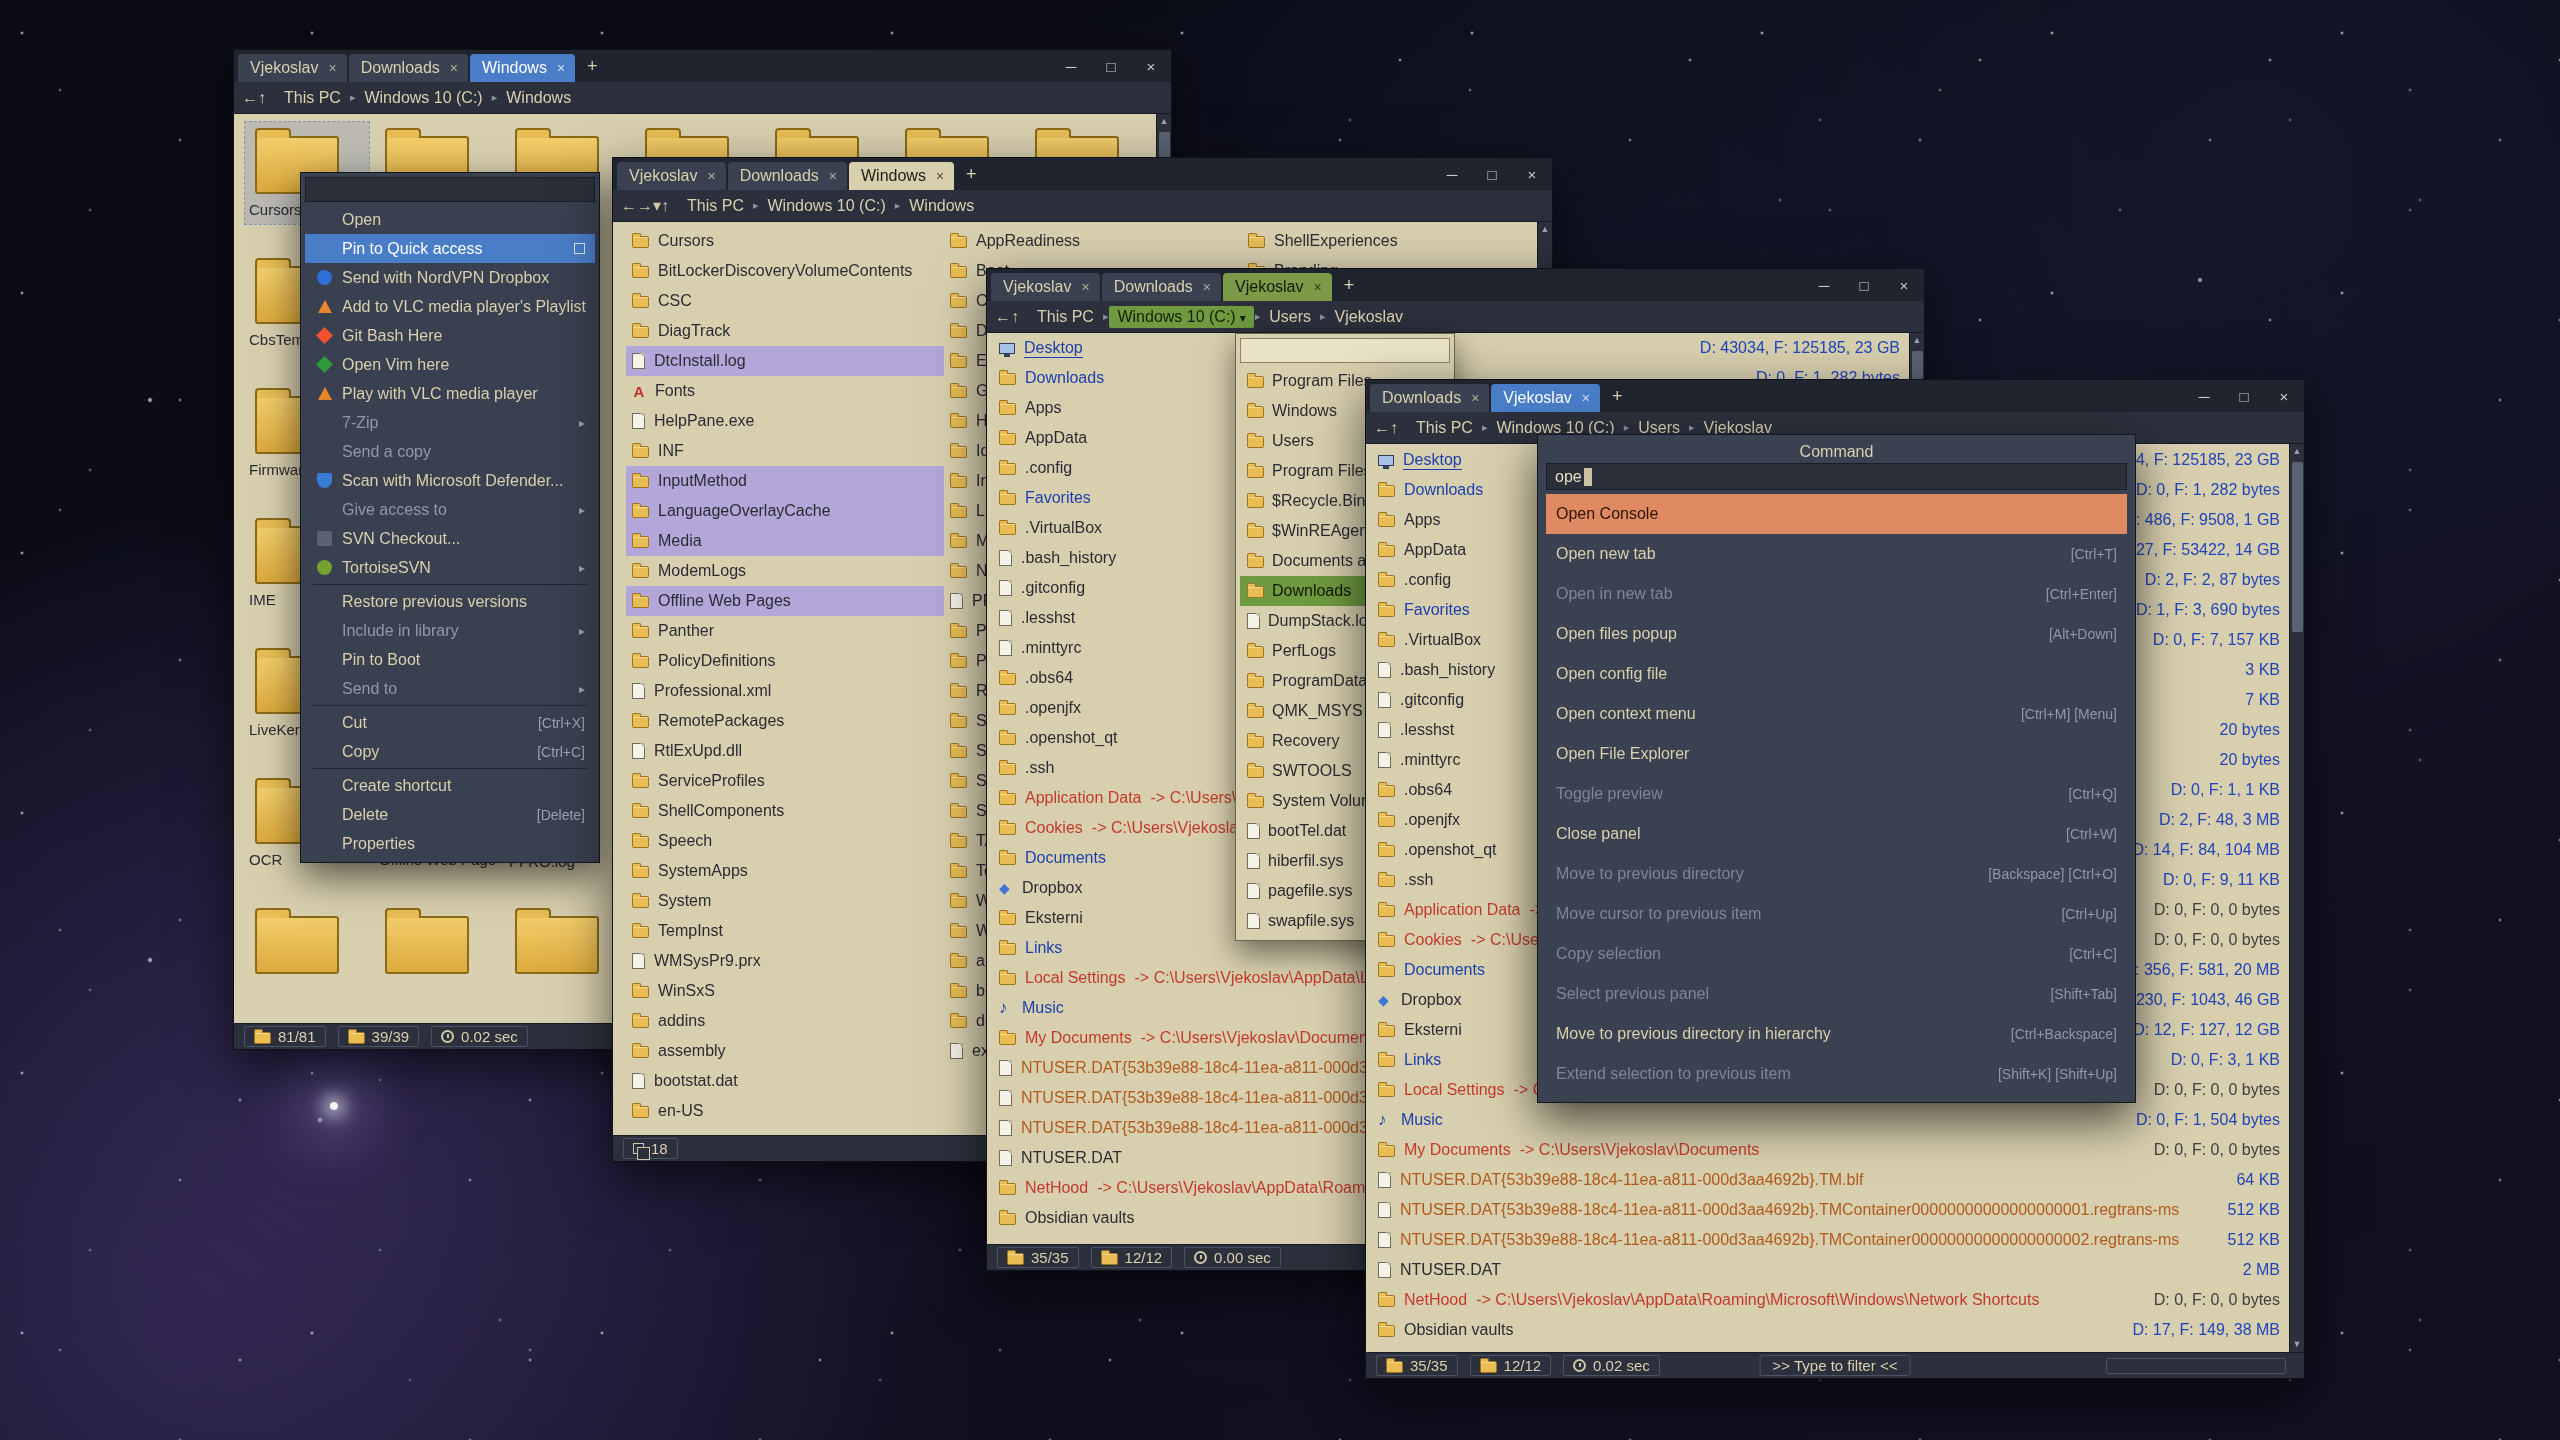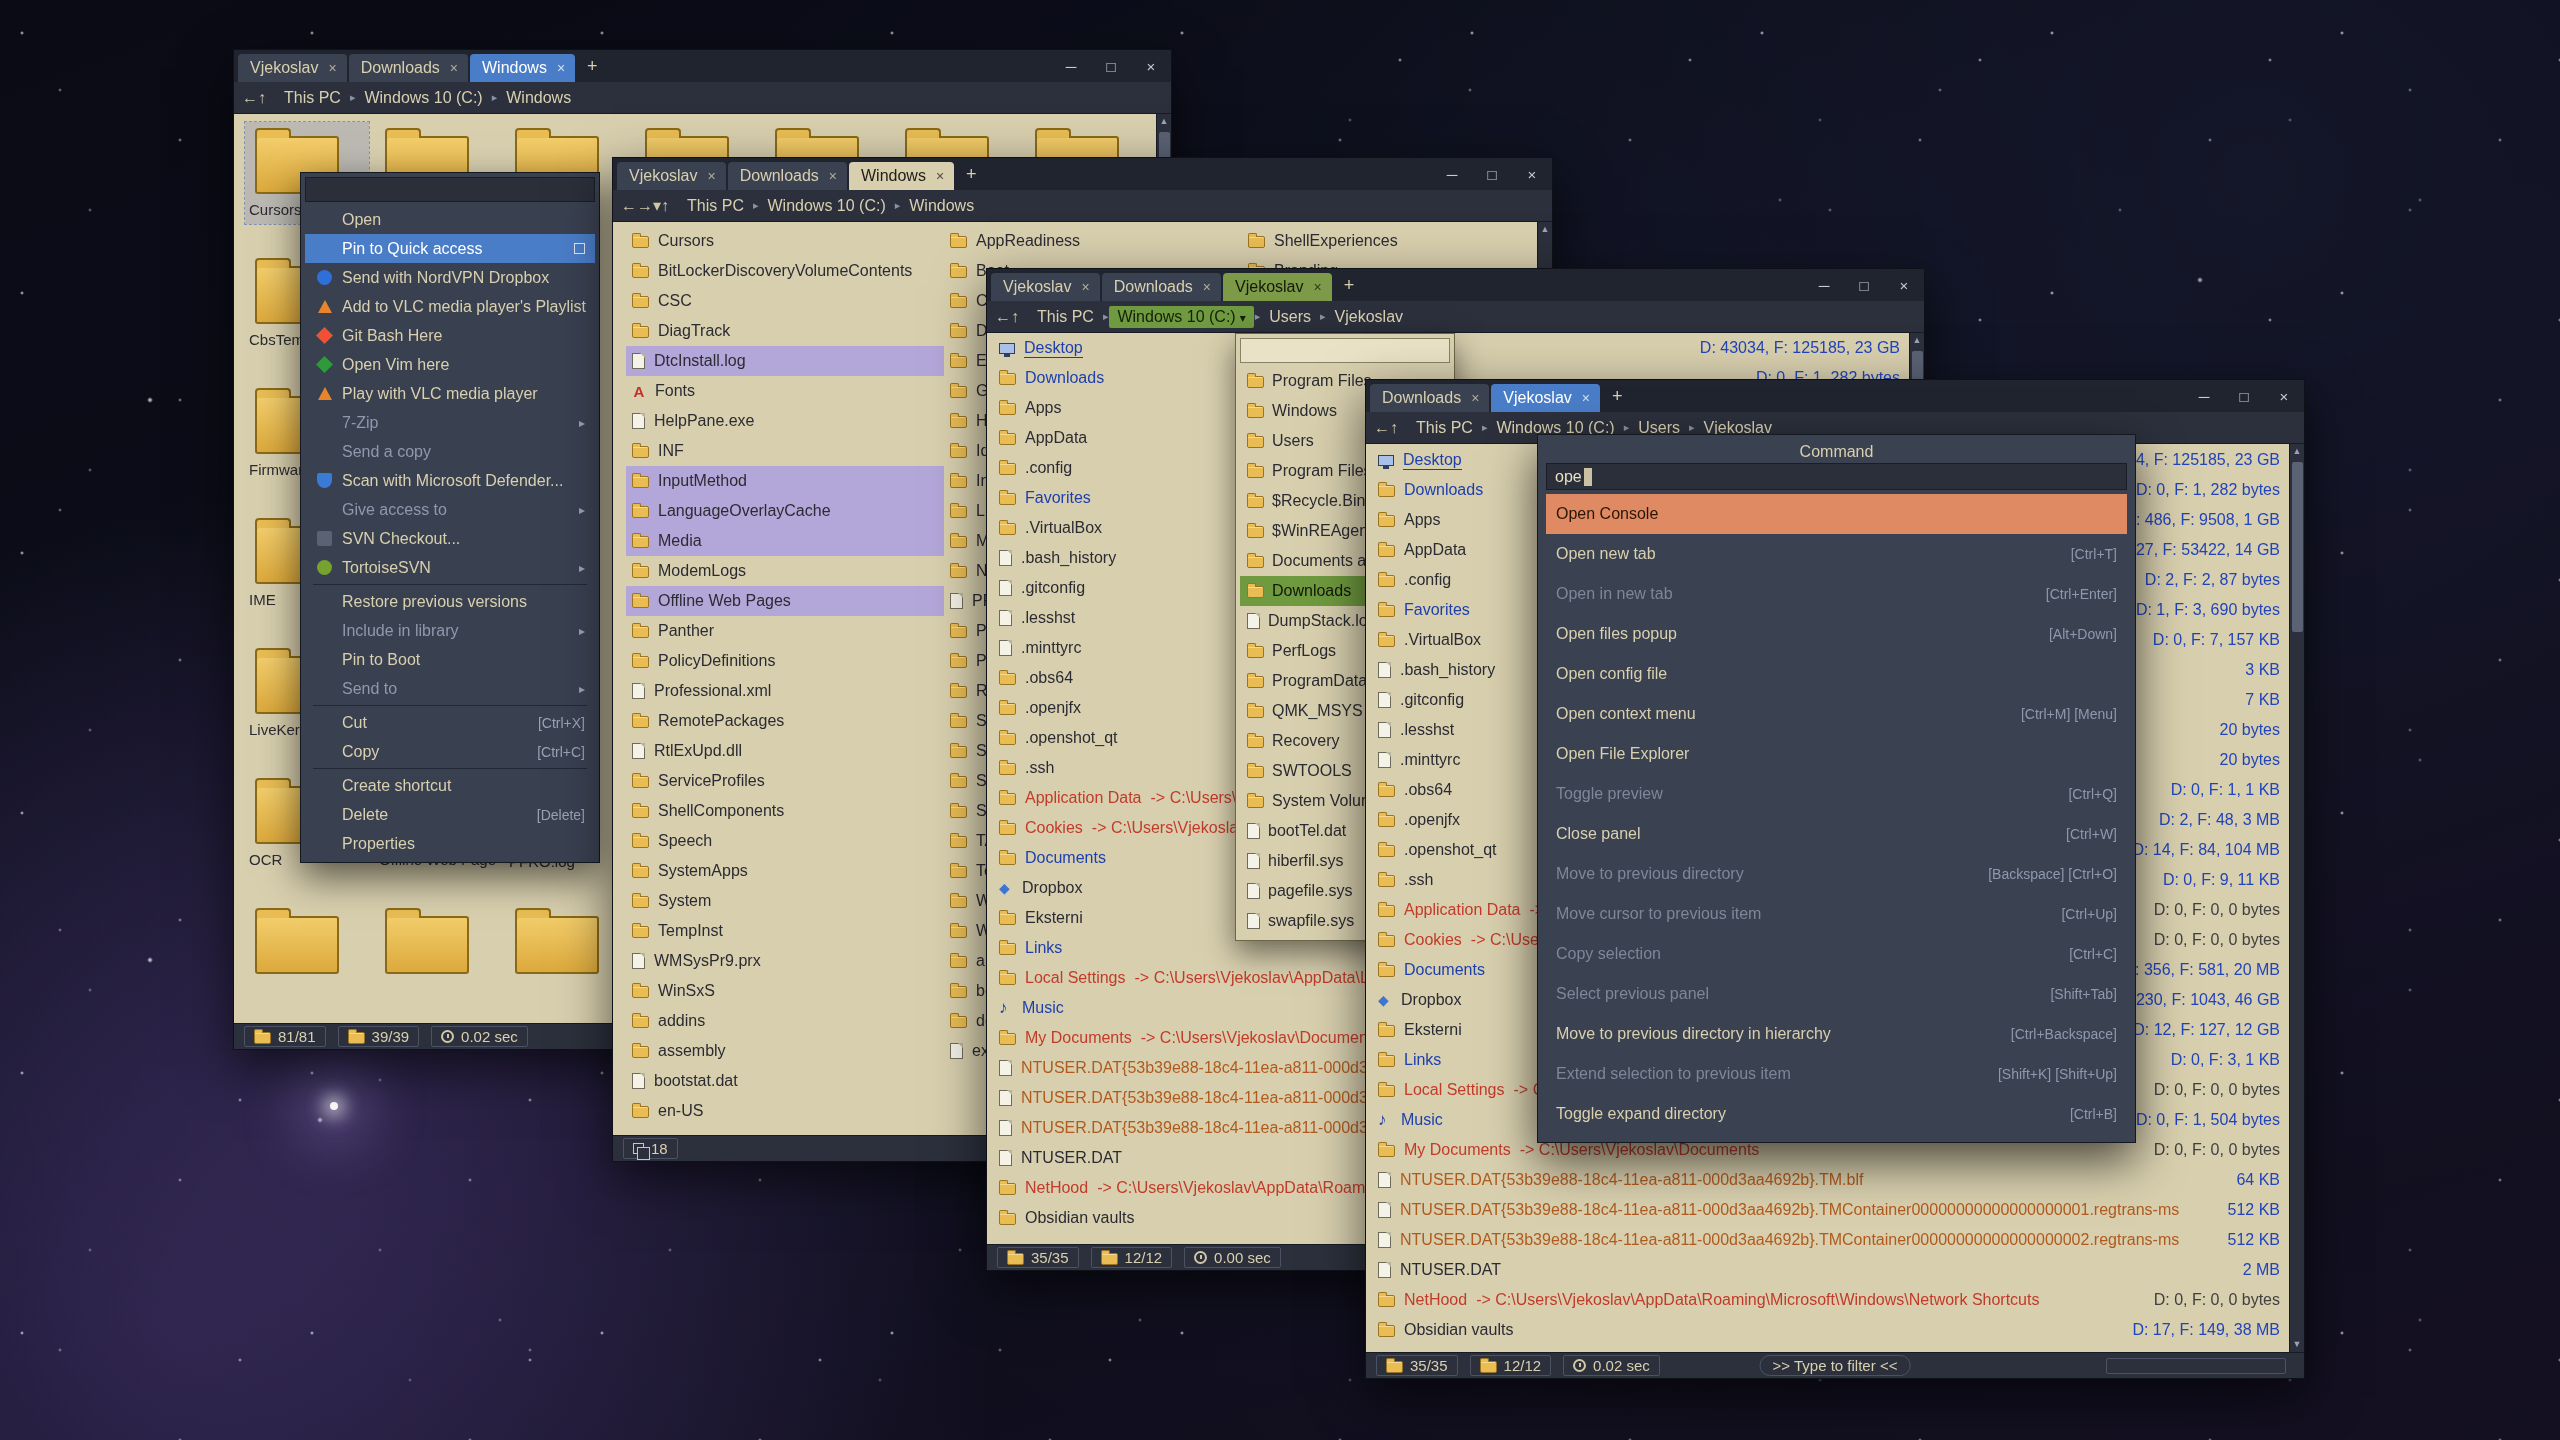--- a/index.html
+++ b/index.html
@@ -56,21 +56,21 @@
   .sep { color:#8a92a4; font-size:11px; padding:0 1px; }
   .caret { font-size:12px; padding-left:4px; }
   .content { position:relative; flex:1; overflow:hidden; background:#d8cfae; }
   .vscroll { position:absolute; right:0; top:0; bottom:0; width:15px; background:#2b303c; border-left:1px solid #171b24; }
   .vscroll .sbtn { height:15px; color:#9aa3b5; font-size:9px; text-align:center; line-height:15px; }
   .vscroll .thumb { position:absolute; left:2px; width:11px; background:#5a6274; border-radius:2px; }
   .statusbar { height:26px; background:#2b303c; border-top:1px solid #171b24; display:flex; align-items:center;
                gap:12px; padding:0 10px; color:#d9d0af; font-size:15px; flex:none; position:relative; }
   .seg { display:flex; align-items:center; gap:7px; border:1px solid #4a5264; border-radius:2px; padding:1px 9px; }
   .filterhint { position:absolute; left:50%; transform:translateX(-50%); border:1px solid #4a5264; padding:1px 12px;
-                border-radius:10px; color:#d9d0af; }
+                border-radius:2px; color:#d9d0af; }
   .progressbox { position:absolute; right:18px; width:180px; height:16px; border:1px solid #4a5264; border-radius:2px; }
 
   
   .ic { display:inline-block; position:relative; flex:none; }
   .ic-folder { width:17px; height:12px; background:#e9bd54; border:1px solid #9a7420; border-radius:1px 2px 2px 2px;
                box-shadow:inset 0 1px 0 #f6d98c; margin-top:2px; }
   .ic-folder::before { content:""; position:absolute; top:-4px; left:-1px; width:7px; height:3px; background:#e9bd54;
                border:1px solid #9a7420; border-bottom:none; border-radius:2px 2px 0 0; }
   .ic-file { width:13px; height:16px; background:#f5f2e8; border:1px solid #6f6b5c; }
   .ic-file::before { content:""; position:absolute; right:-1px; top:-1px; border-style:solid; border-width:0 5px 5px 0;
@@ -1302,18 +1302,14 @@
         <span class="pkeys">[Shift+Tab]</span>
       </div>
       <div class="prow">
         <span>Move to previous directory in hierarchy</span>
         <span class="pkeys">[Ctrl+Backspace]</span>
       </div>
       <div class="prow dis">
         <span>Extend selection to previous item</span>
         <span class="pkeys">[Shift+K] [Shift+Up]</span>
       </div>
-      <div class="prow">
-        <span>Toggle expand directory</span>
-        <span class="pkeys">[Ctrl+B]</span>
-      </div>
     </div>
 </div>
 
 </body></html>

